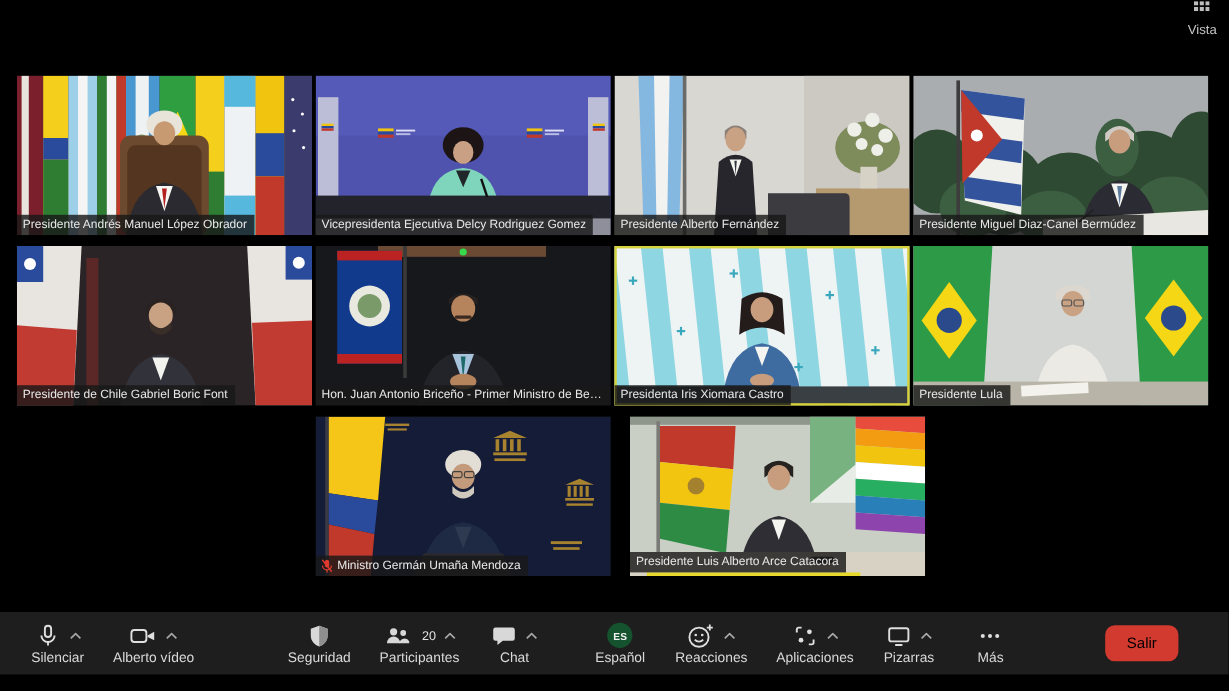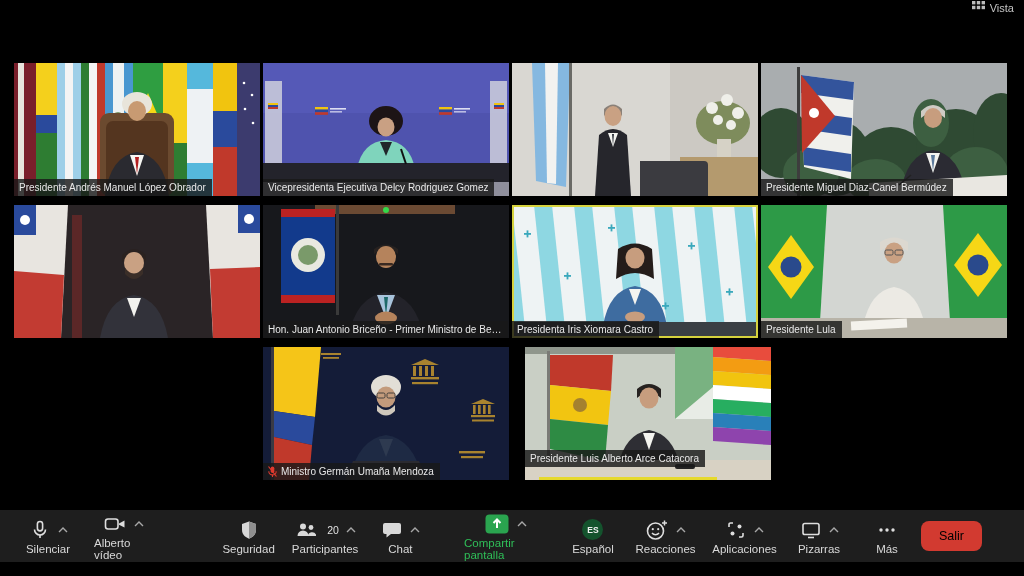--- a/index.html
+++ b/index.html
@@ -1,33 +1,33 @@
 <!DOCTYPE html>
 <html><head>
 <meta charset="utf-8">
 <style>
   html,body{margin:0;padding:0;background:#000;}
   .stage{position:relative;width:1024px;height:576px;background:#000;overflow:hidden;
          font-family:"Liberation Sans",sans-serif;}
   
   .view-ctl{position:absolute;top:1px;right:10px;display:flex;align-items:center;gap:5px;
-            color:#c4c4c4;font-size:11px;cursor:pointer;}
+            color:#c4c4c4;font-size:11px;cursor:pointer;flex-direction:column;}
   
   .gallery{position:absolute;top:63px;left:14px;width:996px;}
   .row{display:flex;gap:3px;margin-bottom:9px;}
   .row.last{margin-left:249px;margin-bottom:0;gap:16px;}
   .tile{position:relative;width:246px;height:133px;background:#101010;overflow:hidden;flex:0 0 auto;}
   .tile.active{outline:2px solid #d6d23d;outline-offset:-2px;text-align:center;}
   .scene{display:block;width:100%;height:100%;}
   .name-tag{position:absolute;left:0;bottom:0;max-width:95%;display:flex;align-items:center;gap:4px;
             background:rgba(25,25,25,.82);color:#e8e8e8;font-size:10px;line-height:13px;
             padding:2px 6px 2px 5px;white-space:nowrap;overflow:hidden;text-overflow:ellipsis;}
   .name-tag span{overflow:hidden;text-overflow:ellipsis;}
   .tile .bottom-accent{position:absolute;left:14px;bottom:0;width:178px;height:3px;background:#e6d92c;}
-  .tile .tag-lift{bottom:13px;align-items:center;}
+  .tile .tag-lift{bottom:3px;align-items:center;}
   
   .toolbar{position:absolute;left:0;right:0;bottom:14px;height:52px;background:#1e1e1e;
            display:flex;align-items:center;padding:0 14px;}
   .tb-item{position:relative;display:flex;flex-direction:column;align-items:center;justify-content:center;
            color:#d9d9d9;font-size:11.5px;margin:0 12px;cursor:pointer;min-width:44px;}
   .tb-item .icon-row{display:flex;align-items:center;gap:7px;height:24px;}
   .tb-label{margin-top:1px;}
   .tb-label.green{color:#2fbf58;}
   .spacer-lg{width:54px;}
   .spacer-md{width:20px;}
@@ -165,20 +165,23 @@
             <circle cx="206" cy="57" r="5" fill="#efefe9"></circle>
             <circle cx="219" cy="62" r="5" fill="#efefe9"></circle>
           <rect x="205" y="76" width="14" height="18" fill="#d6d2c6"></rect>
           <path d="M128,98 h64 a4 4 0 0 1 4,4 v31 h-68 Z" fill="#3b3b40"></path>
           <path d="M92,46 Q101,37 110,46 L110,53 Q101,44 92,53 Z" fill="#8a8078"></path>
           <ellipse cx="101" cy="53" rx="8.5" ry="10" fill="#c9a183"></ellipse>
           <path d="M83,133 L87,72 Q101,60 115,72 L119,133 Z" fill="#26262c"></path>
           <path d="M96,70 L101,84 L106,70 Z" fill="#f4f4f0"></path>
           <path d="M100,71 L101,83 L102,71 Z" fill="#30343c"></path>
         </svg>
+        <div class="name-tag">
+            <span>Presidente Alberto Fernández</span>
+          </div>
       </div>
 
       <div class="tile">
         <svg class="scene" viewBox="0 0 246 133" preserveAspectRatio="none">
           <rect width="246" height="133" fill="#a9adaf"></rect>
           <g fill="#2f4a33">
               <ellipse cx="20" cy="80" rx="30" ry="35"></ellipse>
               <ellipse cx="75" cy="95" rx="35" ry="38"></ellipse>
               <ellipse cx="130" cy="100" rx="38" ry="36"></ellipse>
               <ellipse cx="195" cy="88" rx="40" ry="42"></ellipse>
@@ -224,20 +227,23 @@
           <polygon points="196,64 246,62 246,133 199,133" fill="#c23b32"></polygon>
           <rect x="224" y="0" width="22" height="28" fill="#2a4a9c"></rect>
             <circle cx="235" cy="14" r="5" fill="#fff"></circle>
           <rect x="58" y="10" width="10" height="123" fill="#8c2a28" opacity=".5"></rect>
           <path d="M108,50 Q120,38 132,50 L132,57 Q120,47 108,57 Z" fill="#2a2220"></path>
           <ellipse cx="120" cy="58" rx="10" ry="11" fill="#c9a183"></ellipse>
           <path d="M111,63 Q120,74 129,63 L129,69 Q120,79 111,69 Z" fill="#3a2e28"></path>
           <path d="M86,133 Q93,94 120,90 Q147,94 154,133 Z" fill="#32323a"></path>
           <path d="M113,93 L120,112 L127,93 Z" fill="#f2f2ee"></path>
         </svg>
+        <div class="name-tag">
+            <span>Presidente de Chile Gabriel Boric Font</span>
+          </div>
       </div>
 
       <div class="tile">
         <svg class="scene" viewBox="0 0 246 133" preserveAspectRatio="none">
           <rect width="246" height="133" fill="#17181c"></rect>
           <rect x="52" y="0" width="140" height="9" fill="#6b4a33"></rect>
           <circle cx="123" cy="5" r="3" fill="#35d94a"></circle>
           <rect x="18" y="4" width="54" height="94" fill="#123a8c"></rect>
           <rect x="18" y="4" width="54" height="8" fill="#bb2222"></rect>
           <rect x="18" y="90" width="54" height="8" fill="#bb2222"></rect>
@@ -474,33 +480,20 @@
         </svg>
         <svg width="10" height="6" viewBox="0 0 10 6">
             <polyline points="1,5 5,1 9,5" fill="none" stroke="#a8a8a8" stroke-width="1.4"></polyline>
           </svg>
       </div>
       <span class="tb-label">Chat</span>
     </div>
 
     <div class="spacer-md"></div>
 
-    <div class="tb-item">
-      <div class="icon-row">
-        <svg width="26" height="22" viewBox="0 0 26 22">
-          <rect x="1.5" y="1.5" width="23" height="19" rx="4" fill="#2aa44f"></rect>
-          <line x1="13" y1="15" x2="13" y2="7" stroke="#fff" stroke-width="2"></line>
-          <polyline points="9.5,10 13,6.5 16.5,10" fill="none" stroke="#fff" stroke-width="2"></polyline>
-        </svg>
-        <svg width="10" height="6" viewBox="0 0 10 6">
-            <polyline points="1,5 5,1 9,5" fill="none" stroke="#a8a8a8" stroke-width="1.4"></polyline>
-          </svg>
-      </div>
-      <span class="tb-label green">Compartir pantalla</span>
-    </div>
 
     <div class="tb-item">
       <div class="icon-row">
         <div class="es-circle">ES</div>
       </div>
       <span class="tb-label">Español</span>
     </div>
 
     <div class="tb-item">
       <div class="icon-row">

